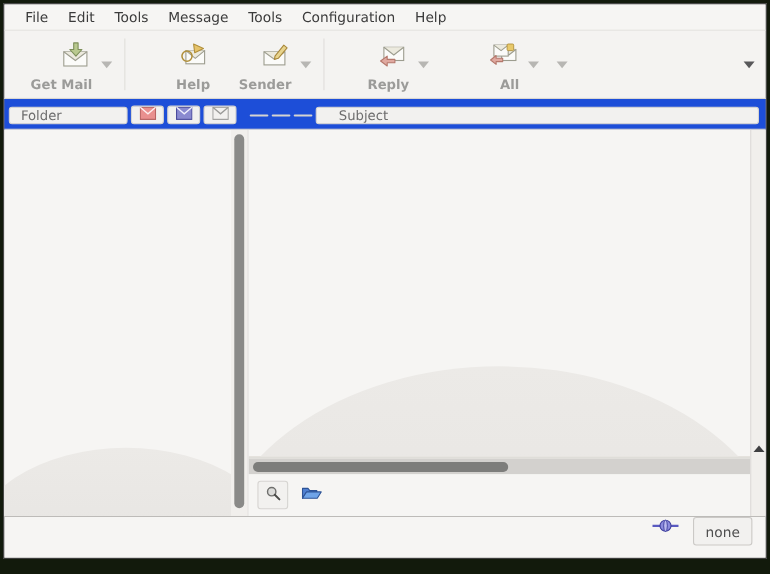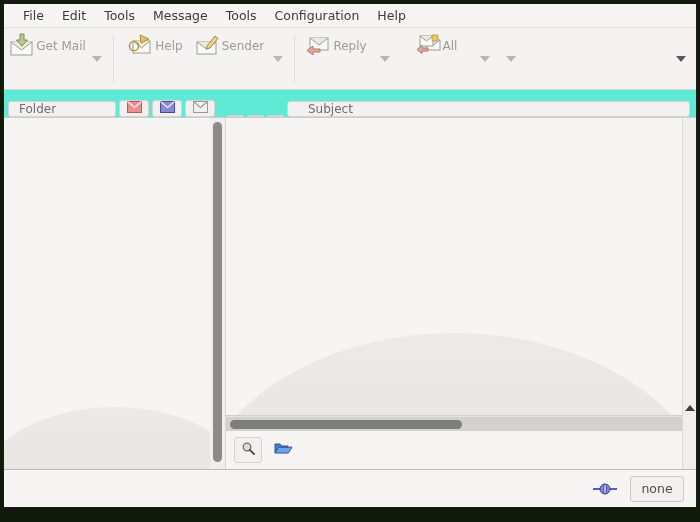--- a/index.html
+++ b/index.html
@@ -76,25 +76,27 @@
   }
   .tb-sep {
     width: 1px;
     background: #e0dedb;
     margin: 7px 3px 7px 3px;
     flex: none;
   }
   .tb-btn {
     width: 74px;
     display: flex;
-    align-items: flex-start;
+    flex-direction: column;
+    align-items: flex-end;
     justify-content: center;
     padding-top: 4px;
     cursor: default;
     border-radius: 3px;
+    font-weight: bold;
   }
   .tb-icon {
     width: 30px;
     height: 26px;
     display: flex;
     align-items: center;
     justify-content: center;
   }
   .tb-label {
     margin-top: 7px;
@@ -122,23 +124,23 @@
     width: 30px;
     display: flex;
     align-items: center;
     justify-content: center;
     cursor: default;
   }
 
   
   #headerbar {
     height: 28px;
-    background: #5eead4;
-    display: flex;
-    align-items: flex-end;
+    background: #1d4ed8;
+    display: flex;
+    align-items: center;
     flex: none;
     padding: 2px 0 0 4px;
     border-bottom: 1px solid #cfcdca;
   }
   .col-hdr {
     background: #f2f1ef;
     border: 1px solid #d6d4d1;
     border-radius: 3px;
     display: flex;
     align-items: center;
@@ -300,21 +302,21 @@
     border-bottom: 6px solid #3f3f41;
   }
 
   
   #statusbar {
     height: 38px;
     flex: none;
     background: #f6f5f3;
     border-top: 1px solid #bdbbb8;
     display: flex;
-    align-items: center;
+    align-items: flex-start;
     justify-content: flex-end;
     padding-right: 12px;
     gap: 12px;
   }
   #conn-icon { width: 26px; height: 16px; display: flex; align-items: center; justify-content: center; }
   #none-btn {
     min-width: 54px;
     height: 26px;
     background: #f2f1ef;
     border: 1px solid #cbc9c6;

